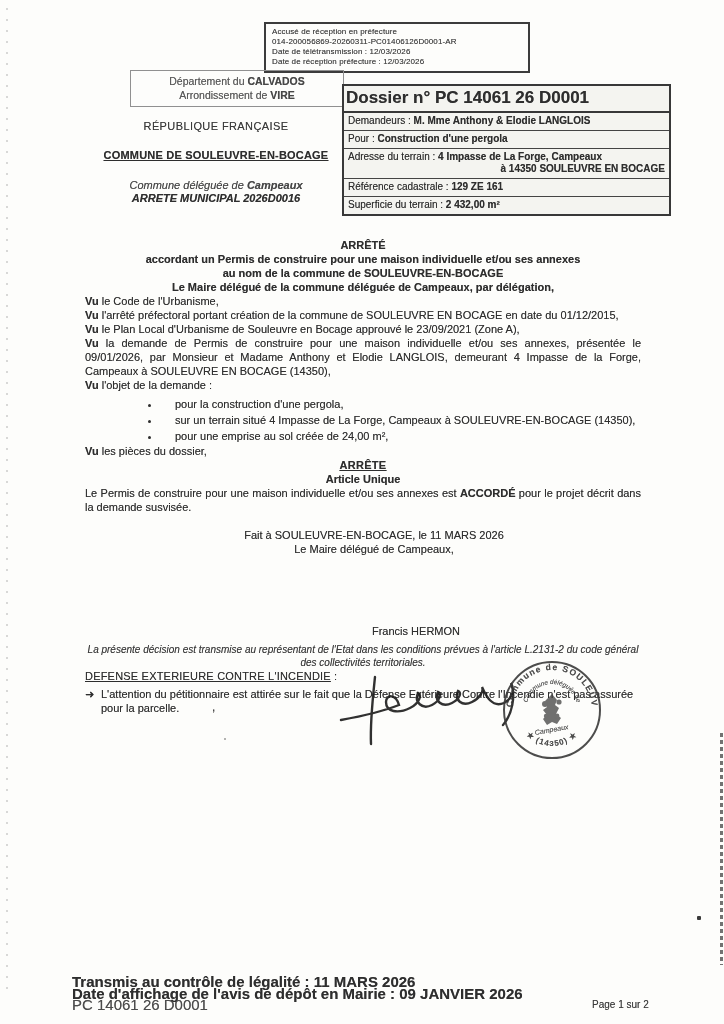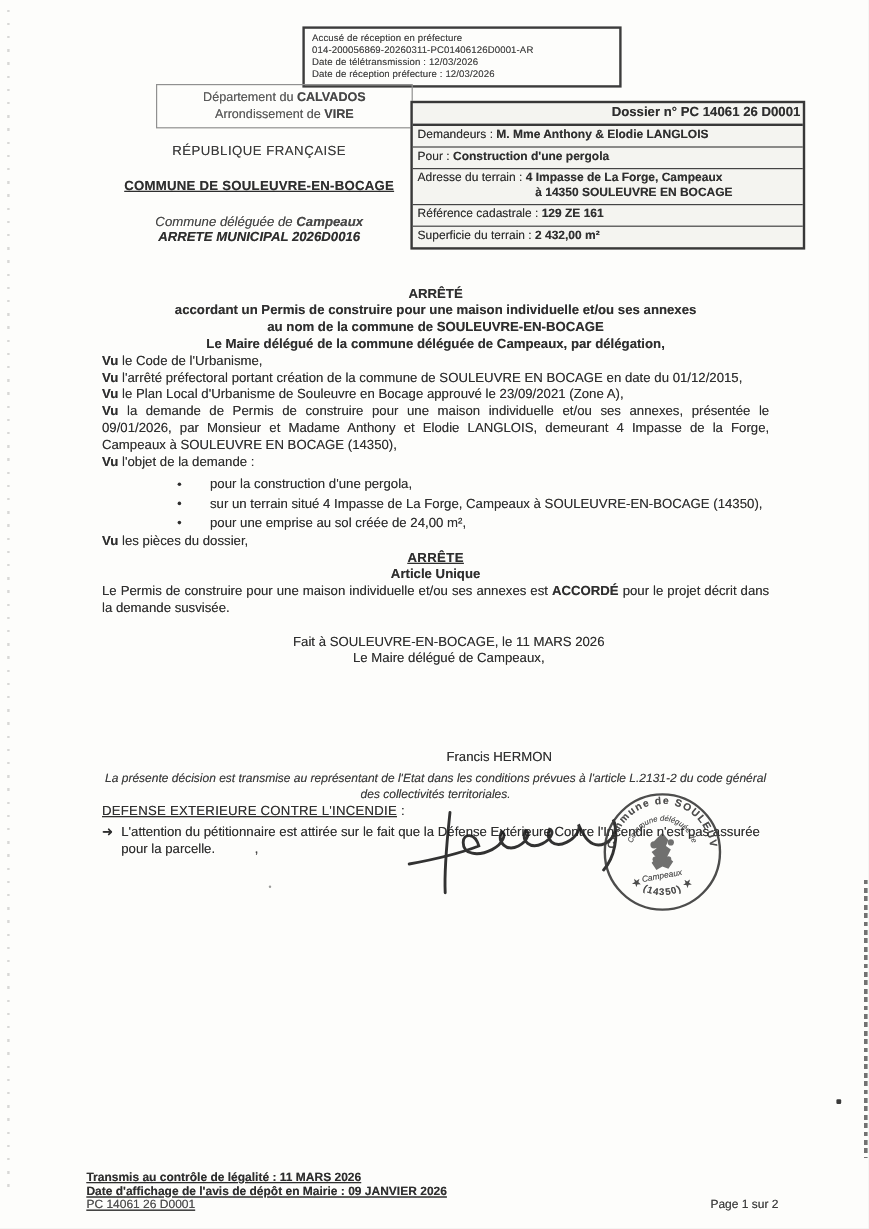--- a/index.html
+++ b/index.html
@@ -13,36 +13,36 @@
   b,.b{font-weight:bold;}
   
   .edge-left{position:absolute;left:6px;top:8px;width:2px;height:990px;
     background:repeating-linear-gradient(to bottom,rgba(70,70,70,.45) 0 2px,transparent 2px 11px);
     opacity:.45;}
   .edge-right{position:absolute;right:1px;top:733px;width:3px;height:232px;
     background:repeating-linear-gradient(to bottom,rgba(40,40,40,.65) 0 4px,transparent 4px 7px);}
   .speck{position:absolute;background:#3a3a3a;border-radius:1px;}
   .stray-comma{position:absolute;left:212px;top:700px;font-size:12px;color:#444;}
   
-  .reception-box{position:absolute;left:252px;top:22px;width:250px;
+  .reception-box{position:absolute;left:264px;top:22px;width:250px;
     border:2px solid #3c3c3c;padding:3px 6px 4px;font-size:8px;line-height:10px;color:#454545;
     letter-spacing:.1px;}
   
   .dept-box{position:absolute;left:130px;top:70px;width:212px;height:32px;
     border:1px solid #909090;text-align:center;font-size:10.5px;line-height:14px;
     color:#5a5a5a;padding-top:3px;}
   .dept-box .b{color:#474747;}
   
   .dossier{position:absolute;left:342px;top:84px;width:325px;
     border:2px solid #383838;background:#f4f4f0;font-size:10px;}
-  .dossier .hdr{text-align:right;font-weight:bold;font-size:11px;
+  .dossier .hdr{text-align:left;font-weight:bold;font-size:17px;
     padding:2px 2px 3px;border-bottom:2px solid #383838;}
   .dossier .row{padding:2px 4px 3px;border-bottom:1.5px solid #444;line-height:12px;}
   .dossier .row:last-child{border-bottom:none;}
-  .dossier .addr2{padding-left:98px;font-weight:bold;}
+  .dossier .addr2{padding-left:98px;font-weight:bold;text-align:right;}
   
   .left-head{position:absolute;left:85px;top:120px;width:262px;text-align:center;font-size:11px;}
   .left-head .republique{letter-spacing:.4px;color:#3a3a3a;}
   .left-head .commune{margin-top:17px;font-weight:bold;text-decoration:underline;letter-spacing:.2px;}
   .left-head .delegated{margin-top:18px;font-style:italic;color:#474747;}
   .left-head .arrete-ref{font-weight:bold;font-style:italic;margin-top:1px;}
   
   .main{position:absolute;left:85px;top:238px;width:556px;font-size:11px;line-height:14px;}
   .main p{margin:0;}
   .title-block{text-align:center;font-weight:bold;}
@@ -63,21 +63,21 @@
     line-height:12.5px;color:#3d3d3d;}
   .fire-head{margin-top:16px;letter-spacing:.2px;}
   .fire-head span.u{text-decoration:underline;}
   .fire-item{margin-top:4px;display:flex;}
   .fire-item .arrow{font-weight:bold;flex:0 0 16px;}
   .fire-item .txt{flex:1;}
   
   .sig-svg{position:absolute;left:335px;top:672px;}
   .seal-svg{position:absolute;left:500px;top:658px;opacity:.9;}
   
-  .footer{position:absolute;left:72px;top:976px;font-size:10px;line-height:11.5px;text-decoration:underline;}
+  .footer{position:absolute;left:72px;top:976px;font-size:15px;line-height:11.5px;}
   .footer .f1,.footer .f2{font-weight:bold;}
   .footer .f3{color:#4c4c4c;}
   .pagenum{position:absolute;left:592px;top:999px;font-size:10px;color:#3c3c3c;}
 </style>
 </head>
 <body>
 
 <div class="page">
 
   <div class="edge-left"></div>

